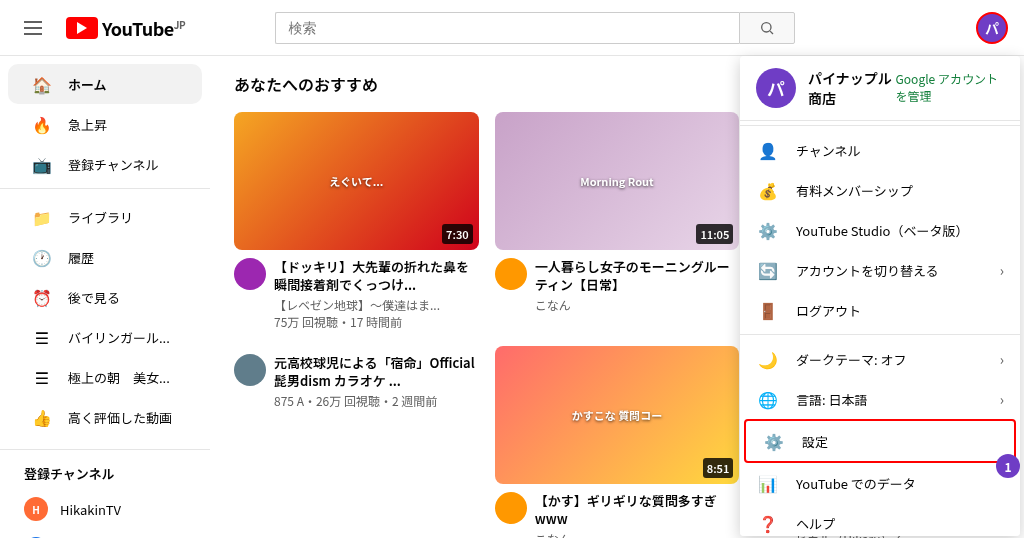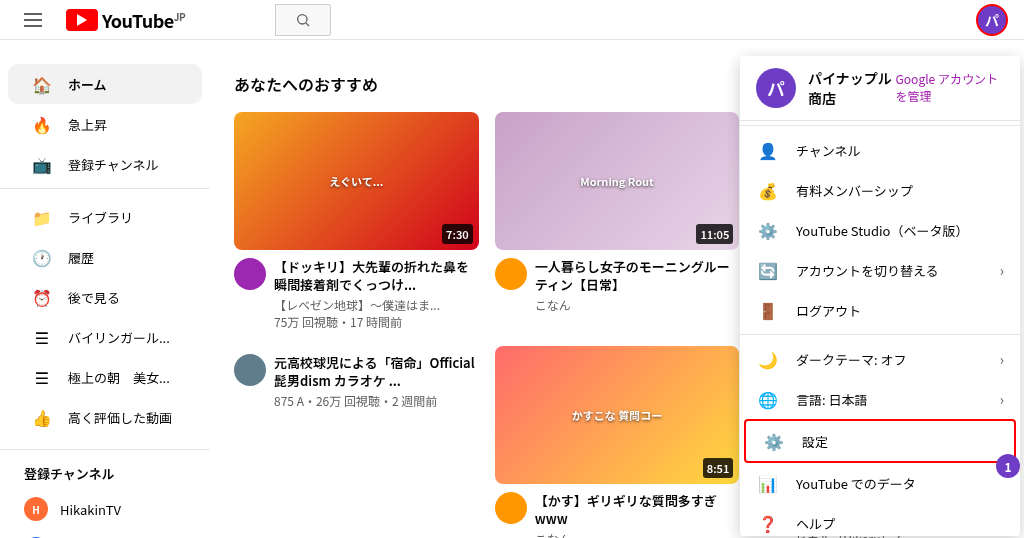--- a/index.html
+++ b/index.html
@@ -1,20 +1,20 @@
 <!DOCTYPE html>
 <html><head>
   <meta charset="utf-8">
   <style>
     * { margin: 0; padding: 0; box-sizing: border-box; }
     body { font-family: 'Noto Sans JP', Arial, sans-serif; background: #fff; width: 1024px; height: 538px; overflow: hidden; font-size: 13px; color: #030303; }
 
     
     .header {
-      display: flex; align-items: center; height: 40px; padding: 0 16px;
+      display: flex; align-items: center; height: 56px; padding: 0 16px;
       border-bottom: 1px solid #e5e5e5; position: fixed; top: 0; left: 0; right: 0; z-index: 100; background: #fff;
     }
     .header-left { display: flex; align-items: center; gap: 16px; }
     .hamburger { display: flex; flex-direction: column; gap: 4px; cursor: pointer; padding: 8px; }
     .hamburger span { width: 18px; height: 2px; background: #606060; display: block; }
     .logo { display: flex; align-items: center; gap: 4px; cursor: pointer; }
     .logo-icon { width: 32px; height: 22px; background: #ff0000; border-radius: 4px; display: flex; align-items: center; justify-content: center; }
     .logo-icon::after { content: ''; border-left: 10px solid white; border-top: 6px solid transparent; border-bottom: 6px solid transparent; }
     .logo-text { font-size: 18px; font-weight: 700; color: #030303; letter-spacing: -0.5px; }
     .logo-jp { font-size: 10px; color: #606060; vertical-align: super; }
@@ -56,21 +56,21 @@
     .video-stats { font-size: 12px; color: #606060; }
     .dropdown-menu {
       position: fixed; top: 56px; right: 4px; width: 280px; background: #fff;
       box-shadow: 0 4px 16px rgba(0,0,0,0.2); border-radius: 4px; z-index: 300;
       overflow-y: auto; max-height: 480px;
     }
     .dropdown-header { display: flex; align-items: center; gap: 12px; padding: 12px 16px; border-bottom: 1px solid #e5e5e5; }
     .dropdown-avatar { width: 40px; height: 40px; border-radius: 50%; background: #6f3dc5; display: flex; align-items: center; justify-content: center; color: white; font-size: 18px; font-weight: 600; flex-shrink: 0; }
     .dropdown-user-info { display: flex; flex-direction: row; }
     .dropdown-username { font-size: 14px; font-weight: 600; }
-    .dropdown-google-link { font-size: 12px; color: #a21caf; cursor: pointer; margin-top: 2px; }
+    .dropdown-google-link { font-size: 12px; color: #15803d; cursor: pointer; margin-top: 2px; }
     .dropdown-divider { height: 1px; background: #e5e5e5; margin: 4px 0; }
     .dropdown-item {
       display: flex; align-items: center; gap: 16px; padding: 8px 16px; cursor: pointer;
       font-size: 13px; color: #030303; min-height: 40px;
     }
     .dropdown-item.highlighted { border: 2px solid #f00; border-radius: 4px; margin: 0 4px; }
     .dropdown-item-icon { width: 24px; display: flex; justify-content: center; flex-shrink: 0; font-size: 16px; color: #606060; }
     .dropdown-item-label { flex: 1; }
     .dropdown-item-arrow { color: #606060; font-size: 14px; }
 
@@ -98,20 +98,21 @@
         <span></span>
     </div>
     <div class="logo">
       <div class="logo-icon"></div>
       <span class="logo-text">
         <span>YouTube</span><span class="logo-jp">JP</span>
       </span>
     </div>
   </div>
   <div class="search-bar">
+    <input class="search-input" type="text" placeholder="検索" style="">
     <button class="search-btn">
       <svg width="16" height="16" viewBox="0 0 24 24" fill="none" stroke="#606060" stroke-width="2">
         <circle cx="11" cy="11" r="7"></circle>
           <line x1="21" y1="21" x2="16.65" y2="16.65"></line>
       </svg>
     </button>
   </div>
   <div class="header-right">
     <div class="avatar-circle">パ</div>
   </div>

